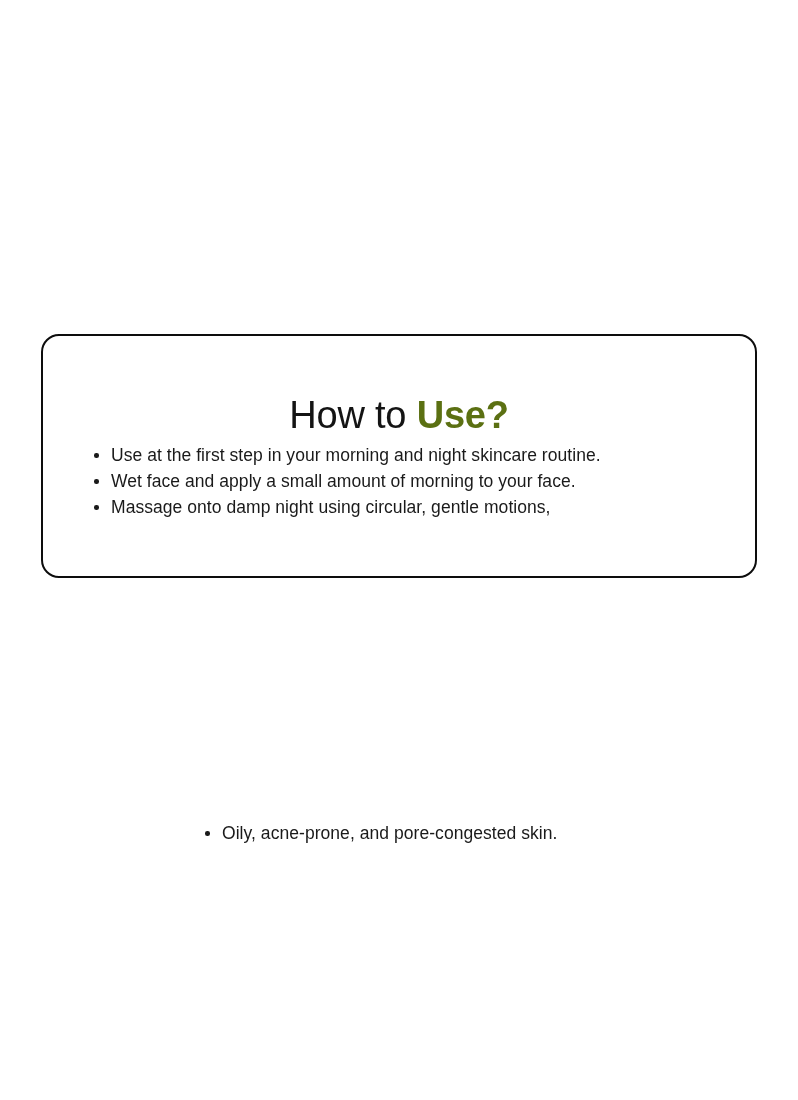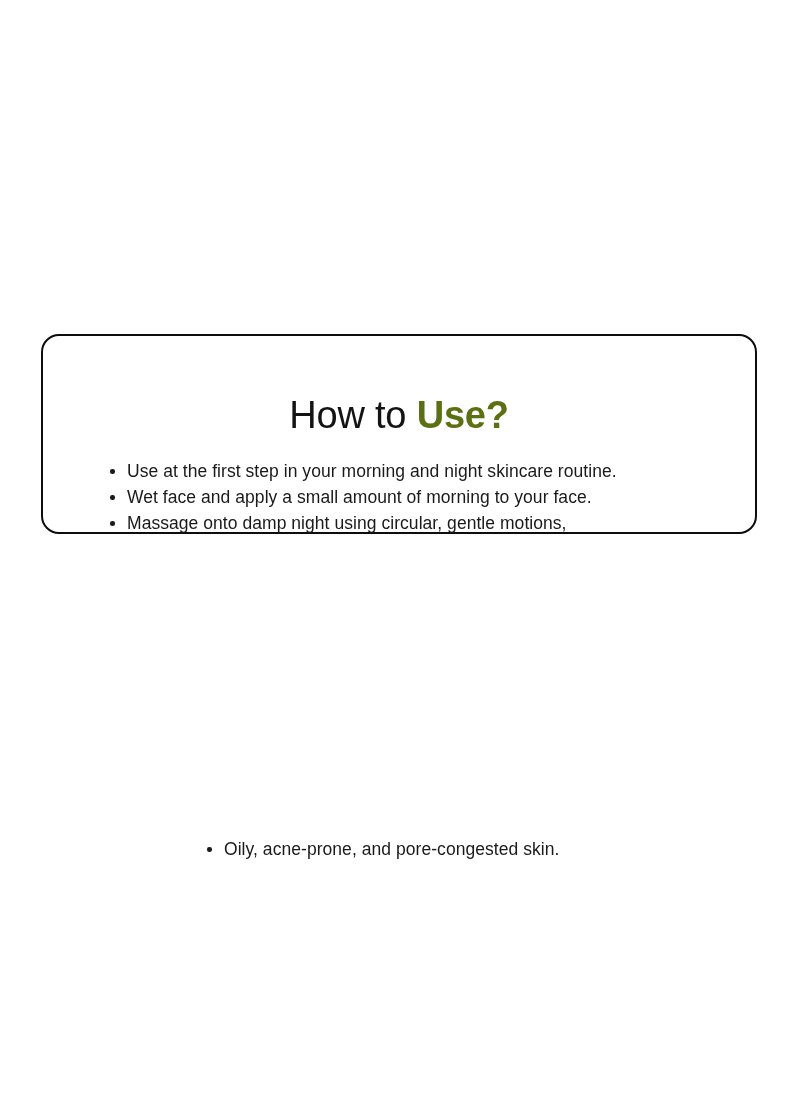--- a/index.html
+++ b/index.html
@@ -23,21 +23,21 @@
     height: 1100px;
     background: #ffffff;
   }
 
   
   .how-card {
     position: absolute;
     left: 41px;
     top: 334px;
     width: 716px;
-    height: 200px;
+    height: 244px;
     box-sizing: border-box;
     border: 2px solid #0d0d0d;
     border-radius: 18px;
     background: #ffffff;
   }
 
   .heading {
     text-align: center;
     font-weight: 400;
     letter-spacing: -0.2px;
@@ -54,21 +54,21 @@
     color: #141414;
   }
 
   .heading .accent {
     font-weight: 700;
     color: #5b7012;
   }
 
   .bullet-list {
     list-style: none;
-    margin: 16px;
+    margin: 0;
     padding: 0;
   }
 
   .bullet-list li {
     position: relative;
     padding-left: 20px;
     font-size: 17.5px;
     line-height: 26px;
     color: #1a1a1a;
     letter-spacing: 0.05px;
@@ -98,21 +98,21 @@
     left: 0;
     right: 0;
     top: 736px;
     font-size: 38px;
     line-height: 46px;
     color: #141414;
   }
 
   .suitable-list {
     position: absolute;
-    left: 188px;
+    left: 202px;
     top: 820px;
   }
 </style>
 </head>
 <body>
 
 <div class="page">
 
   <div class="how-card">
 

